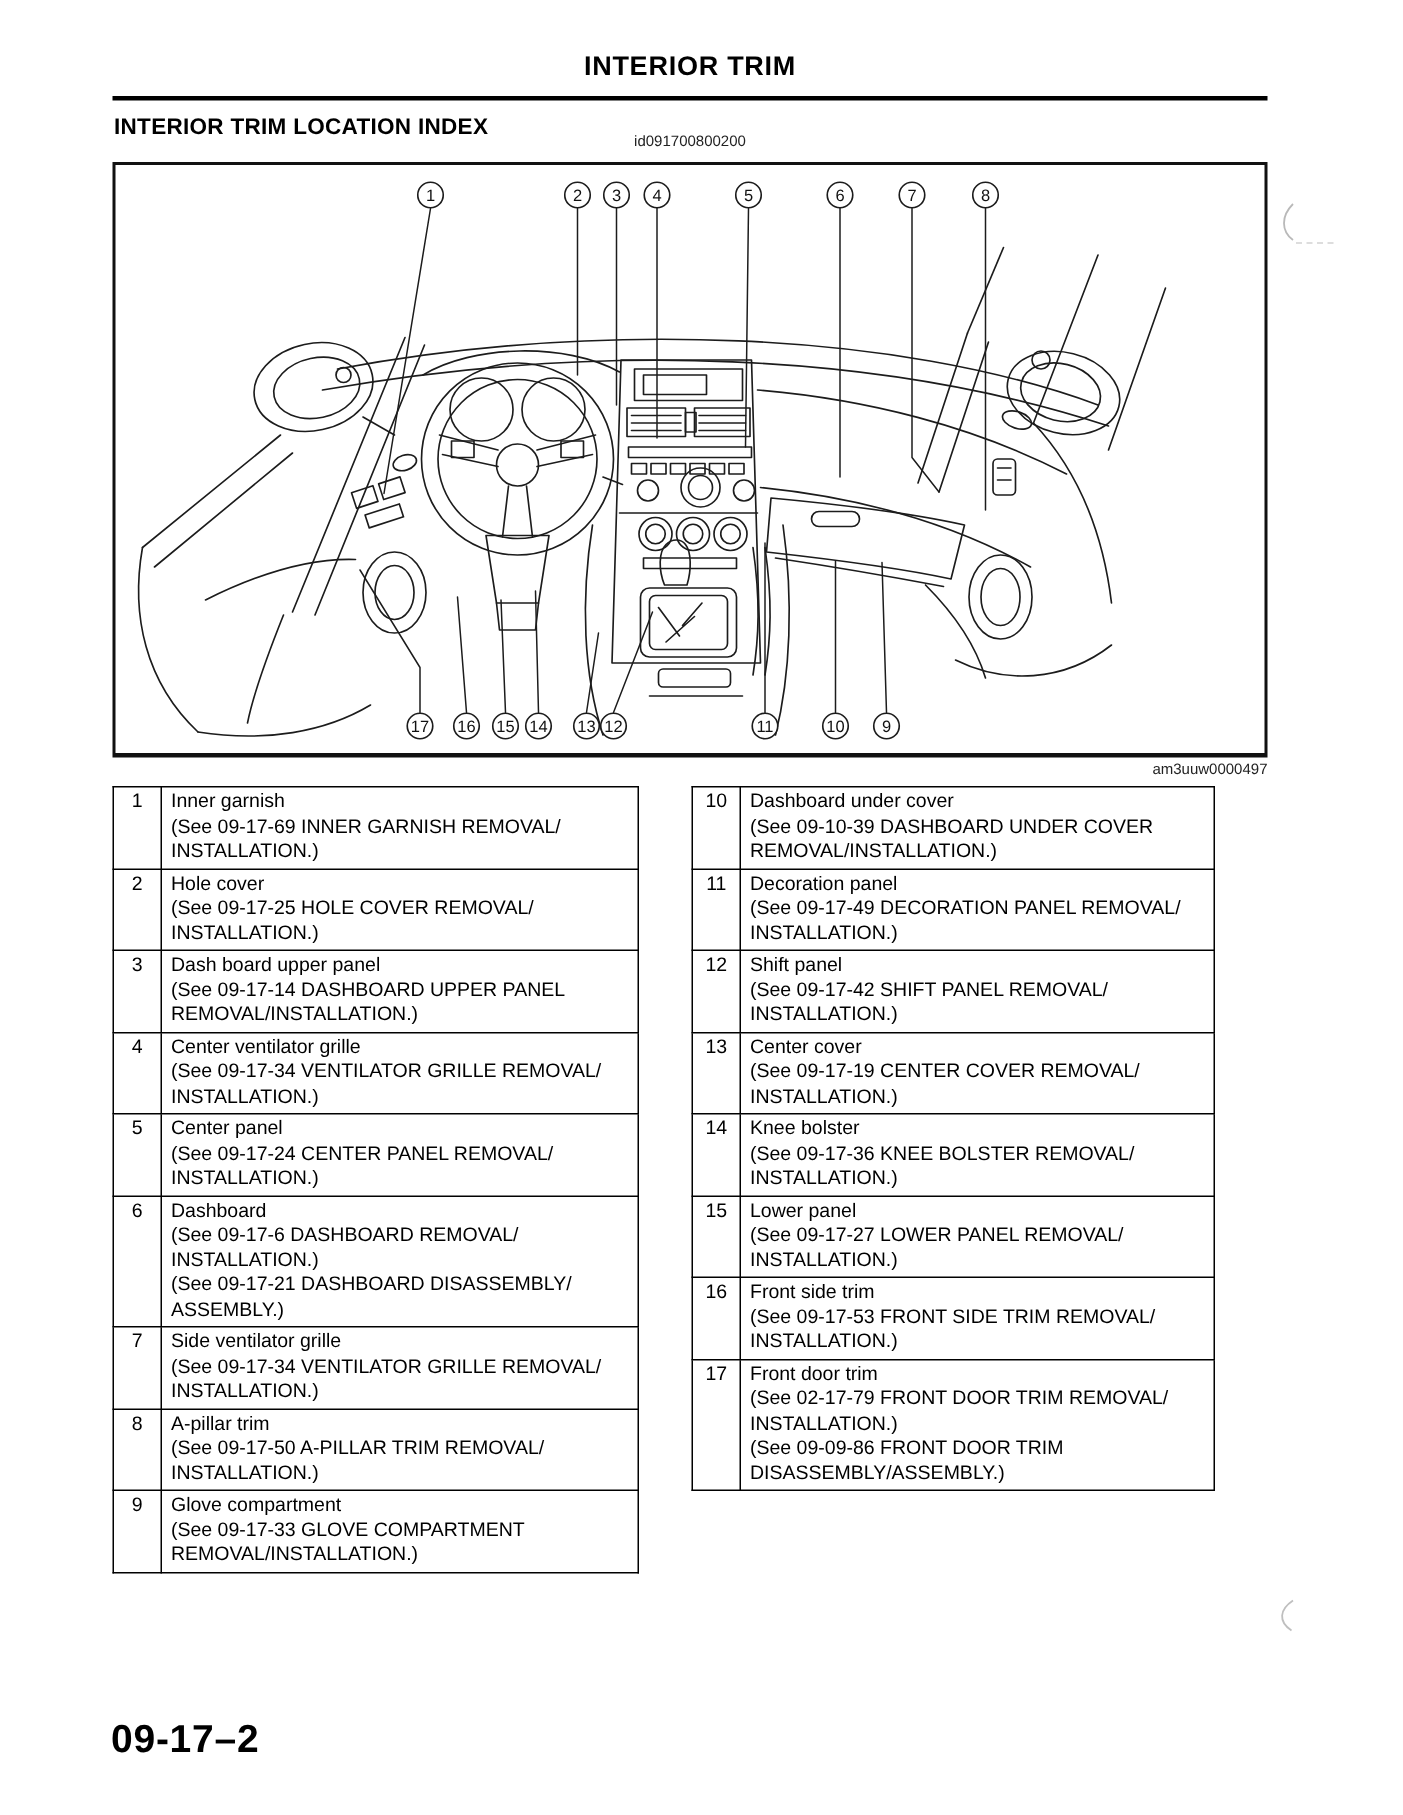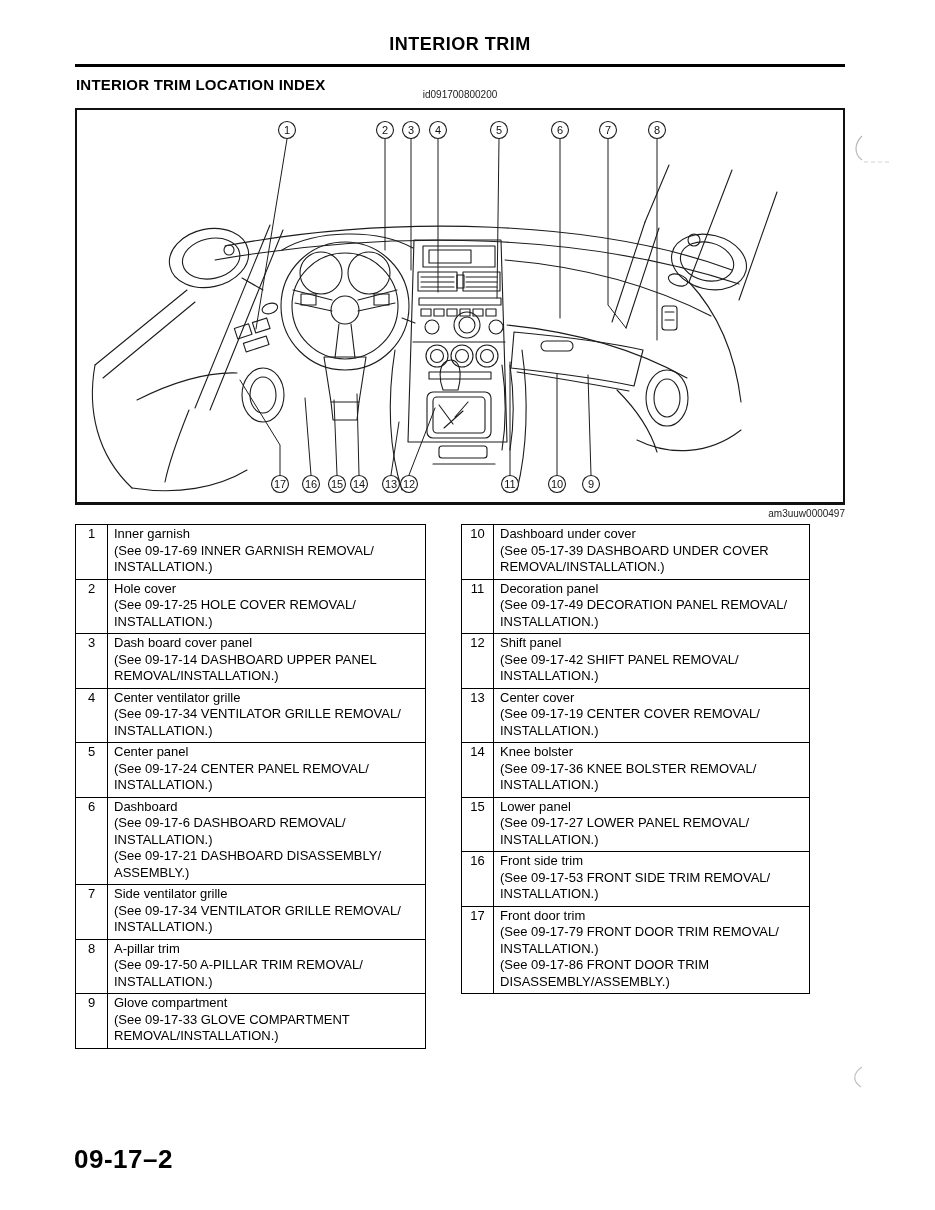--- a/index.html
+++ b/index.html
@@ -270,21 +270,21 @@
             <td class="num">2</td>
             <td class="desc">
               <div>Hole cover</div>
               <div>(See 09-17-25 HOLE COVER REMOVAL/</div>
               <div>INSTALLATION.)</div>
             </td>
           </tr>
           <tr>
             <td class="num">3</td>
             <td class="desc">
-              <div>Dash board cover panel</div>
+              <div>Dash board upper panel</div>
               <div>(See 09-17-14 DASHBOARD UPPER PANEL</div>
               <div>REMOVAL/INSTALLATION.)</div>
             </td>
           </tr>
           <tr>
             <td class="num">4</td>
             <td class="desc">
               <div>Center ventilator grille</div>
               <div>(See 09-17-34 VENTILATOR GRILLE REMOVAL/</div>
               <div>INSTALLATION.)</div>
@@ -333,21 +333,21 @@
             </td>
           </tr>
         </tbody>
       </table>
     <table class="index" id="table-right">
         <tbody>
           <tr>
             <td class="num">10</td>
             <td class="desc">
               <div>Dashboard under cover</div>
-              <div>(See 05-17-39 DASHBOARD UNDER COVER</div>
+              <div>(See 09-10-39 DASHBOARD UNDER COVER</div>
               <div>REMOVAL/INSTALLATION.)</div>
             </td>
           </tr>
           <tr>
             <td class="num">11</td>
             <td class="desc">
               <div>Decoration panel</div>
               <div>(See 09-17-49 DECORATION PANEL REMOVAL/</div>
               <div>INSTALLATION.)</div>
             </td>
@@ -389,23 +389,23 @@
             <td class="desc">
               <div>Front side trim</div>
               <div>(See 09-17-53 FRONT SIDE TRIM REMOVAL/</div>
               <div>INSTALLATION.)</div>
             </td>
           </tr>
           <tr>
             <td class="num">17</td>
             <td class="desc">
               <div>Front door trim</div>
-              <div>(See 09-17-79 FRONT DOOR TRIM REMOVAL/</div>
-              <div>INSTALLATION.)</div>
-              <div>(See 09-17-86 FRONT DOOR TRIM</div>
+              <div>(See 02-17-79 FRONT DOOR TRIM REMOVAL/</div>
+              <div>INSTALLATION.)</div>
+              <div>(See 09-09-86 FRONT DOOR TRIM</div>
               <div>DISASSEMBLY/ASSEMBLY.)</div>
             </td>
           </tr>
         </tbody>
       </table>
   </div>
 
   <div class="page-number">09-17–2</div>
 
   <svg class="scan-mark" style="top:132px; left:850px;" width="70" height="36">

